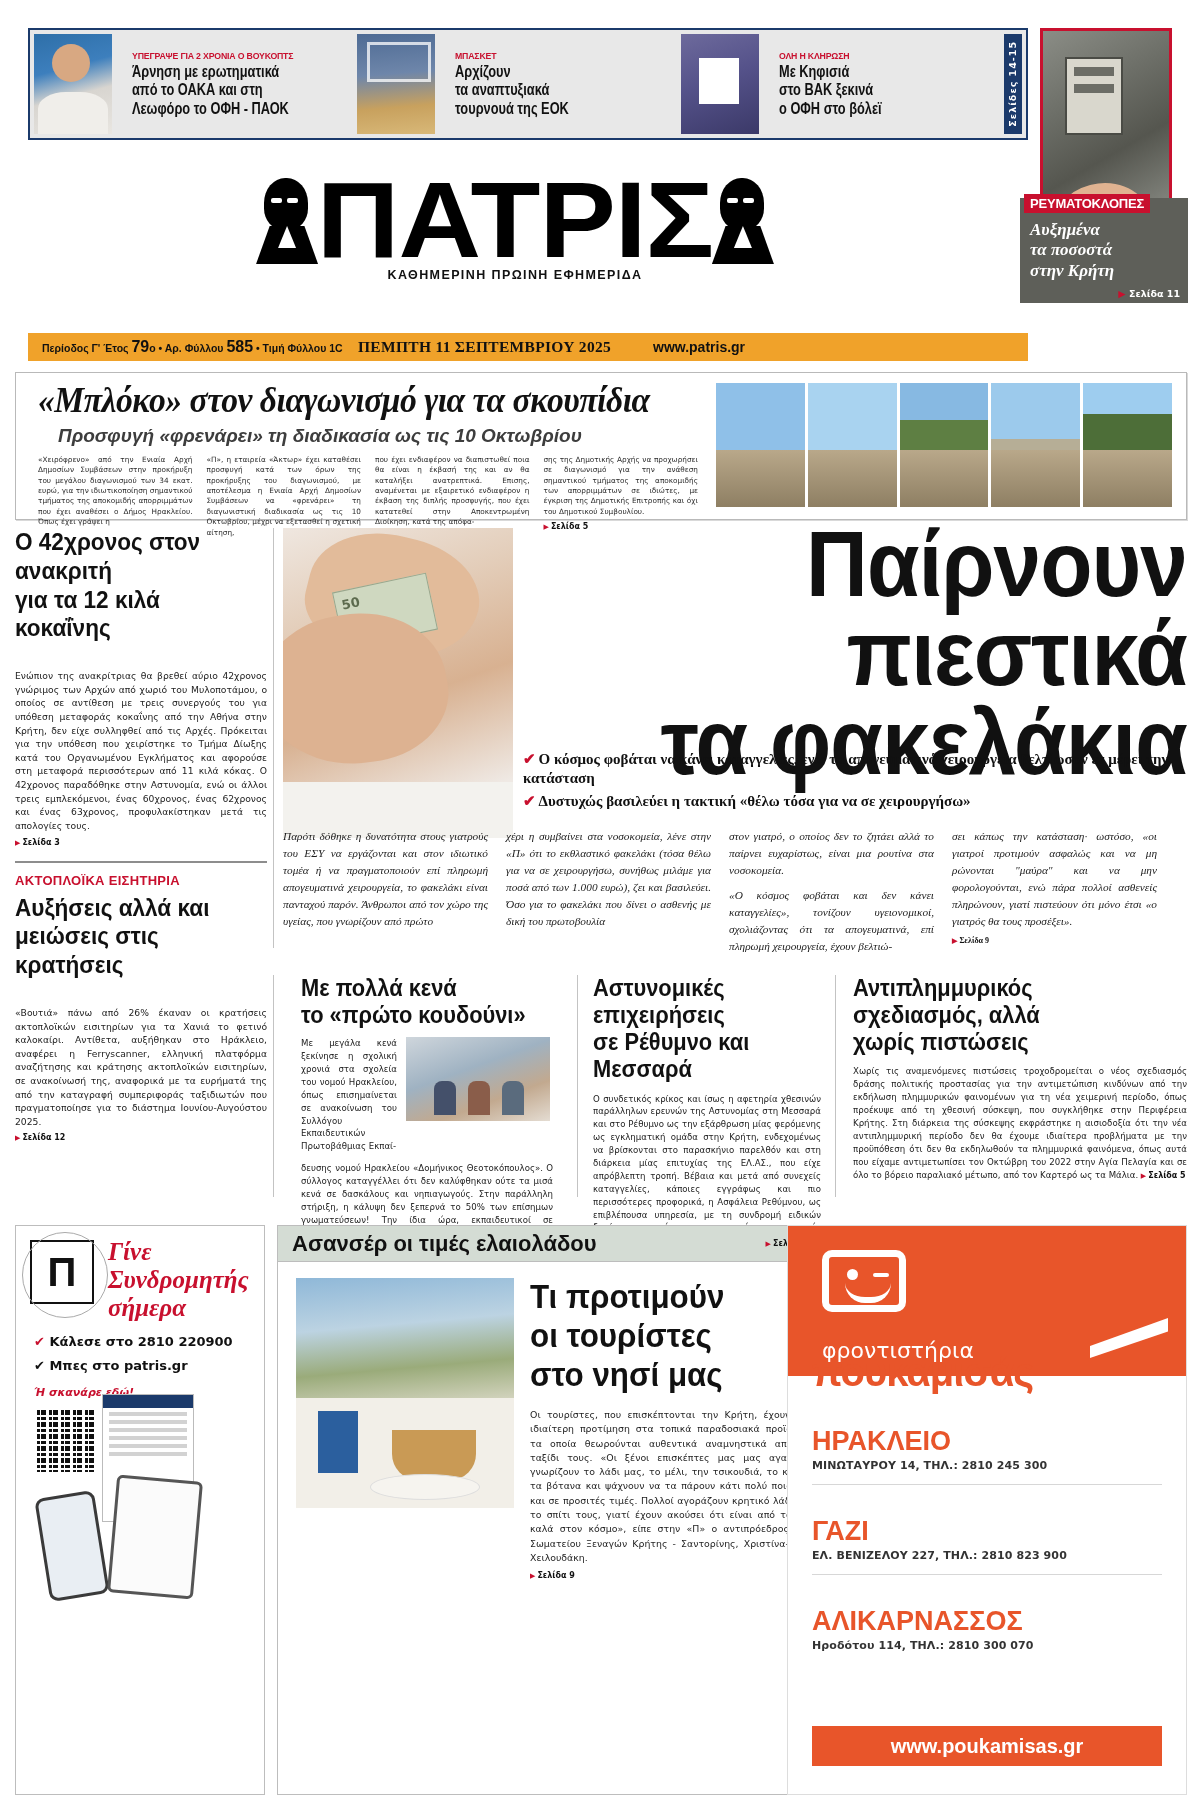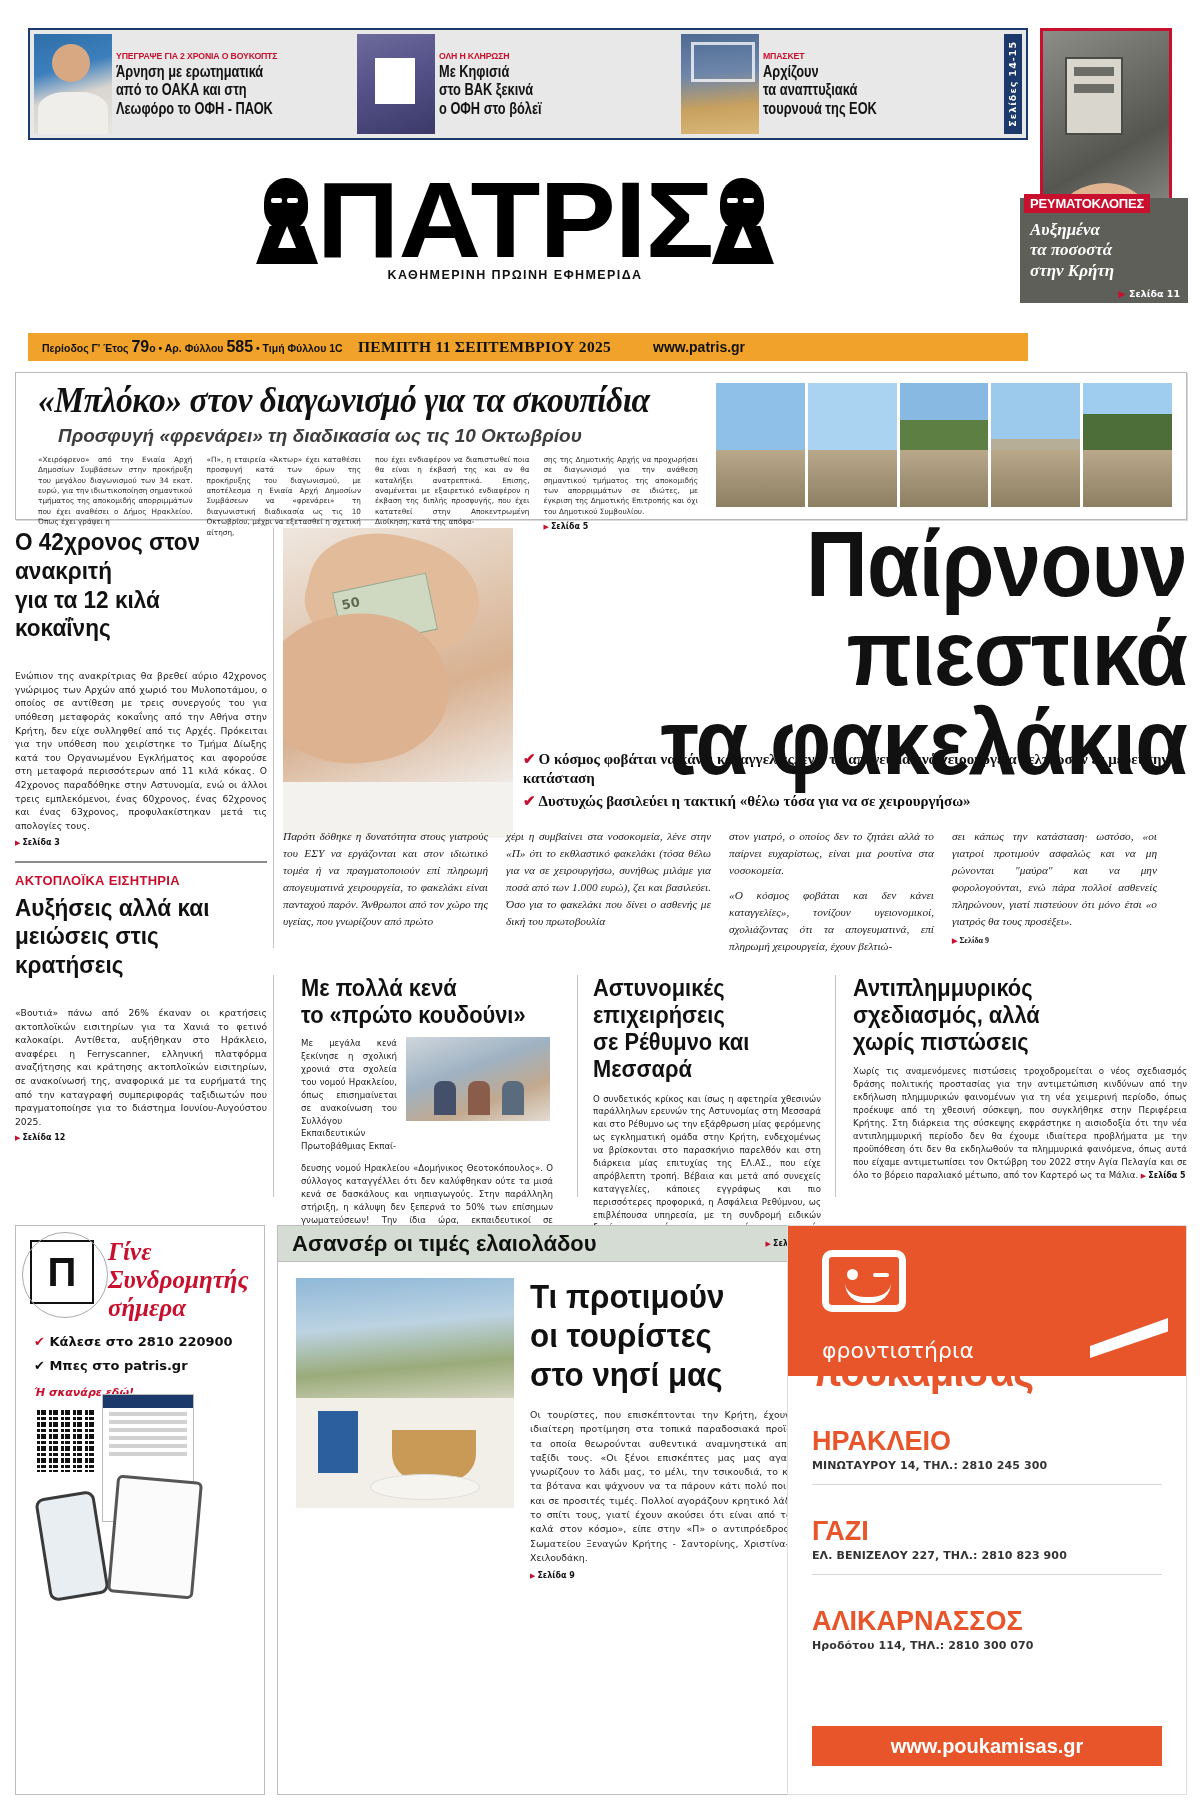--- a/index.html
+++ b/index.html
@@ -14,21 +14,21 @@
     overflow:hidden;
   }
   .page { width:1200px; height:1810px; position:relative; background:#fff; }
 
   
   .topstrip {
     position:absolute; left:28px; top:28px; width:1000px; height:112px;
     border:2px solid #1b3a6b; background:#e8e8e8;
     display:flex; align-items:stretch; padding:4px; gap:4px;
   }
-  .ts-cell { display:flex; align-items:stretch; gap:4px; flex:1; overflow:hidden; }
+  .ts-cell { display:flex; align-items:stretch; gap:20px; flex:1; overflow:hidden; }
   .ts-photo { width:78px; flex:0 0 78px; background:#9aa; position:relative; overflow:hidden; }
   .ts-photo.p1 { background:linear-gradient(165deg,#2e6fa8 0%,#3d7fbd 35%,#d8d5d0 60%,#e9e6e1 100%); }
   .ts-photo.p1:after{content:"";position:absolute;left:18px;top:10px;width:38px;height:38px;border-radius:50%;background:#d8a882;}
   .ts-photo.p1:before{content:"";position:absolute;left:4px;bottom:0;width:70px;height:42px;border-radius:40% 40% 0 0;background:#f0eeea;}
   .ts-photo.p2 { background:linear-gradient(160deg,#6d6a9c 0%,#55528a 45%,#3b3968 100%); }
   .ts-photo.p2:after{content:"";position:absolute;left:18px;top:24px;width:40px;height:46px;background:#fff;}
   .ts-photo.p3 { background:linear-gradient(175deg,#4e6b94 0%,#6e86aa 40%,#c8a15e 72%,#d8b878 100%); }
   .ts-photo.p3:after{content:"";position:absolute;left:10px;top:8px;width:58px;height:34px;border:3px solid rgba(255,255,255,.75);}
   .ts-text { flex:1; min-width:0; display:flex; flex-direction:column; justify-content:center; }
   .ts-kicker { color:#c8102e; font-weight:bold; font-size:9.5px; letter-spacing:-0.2px;
@@ -253,35 +253,35 @@
     <div class="ts-cell">
       <div class="ts-photo p1"></div>
       <div class="ts-text">
         <div class="ts-kicker">ΥΠΕΓΡΑΨΕ ΓΙΑ 2 ΧΡΟΝΙΑ Ο ΒΟΥΚΟΠΤΣ</div>
         <div class="ts-head">Άρνηση με ερωτηματικά</div>
         <div class="ts-head">από το ΟΑΚΑ και στη</div>
         <div class="ts-head">Λεωφόρο το ΟΦΗ - ΠΑΟΚ</div>
       </div>
     </div>
     <div class="ts-cell">
+      <div class="ts-photo p3"></div>
+      <div class="ts-text">
+        <div class="ts-kicker">ΜΠΑΣΚΕΤ</div>
+        <div class="ts-head">Αρχίζουν</div>
+        <div class="ts-head">τα αναπτυξιακά</div>
+        <div class="ts-head">τουρνουά της ΕΟΚ</div>
+      </div>
+    </div>
+    <div class="ts-cell">
       <div class="ts-photo p2"></div>
       <div class="ts-text">
         <div class="ts-kicker">ΟΛΗ Η ΚΛΗΡΩΣΗ</div>
         <div class="ts-head">Με Κηφισιά</div>
         <div class="ts-head">στο ΒΑΚ ξεκινά</div>
         <div class="ts-head">ο ΟΦΗ στο βόλεϊ</div>
-      </div>
-    </div>
-    <div class="ts-cell">
-      <div class="ts-photo p3"></div>
-      <div class="ts-text">
-        <div class="ts-kicker">ΜΠΑΣΚΕΤ</div>
-        <div class="ts-head">Αρχίζουν</div>
-        <div class="ts-head">τα αναπτυξιακά</div>
-        <div class="ts-head">τουρνουά της ΕΟΚ</div>
       </div>
     </div>
     <div class="ts-side">
       <span>Σελίδες 14-15</span>
     </div>
   </div>
 
   <div class="meterbox">
     <div class="mtr">
         <i></i>

